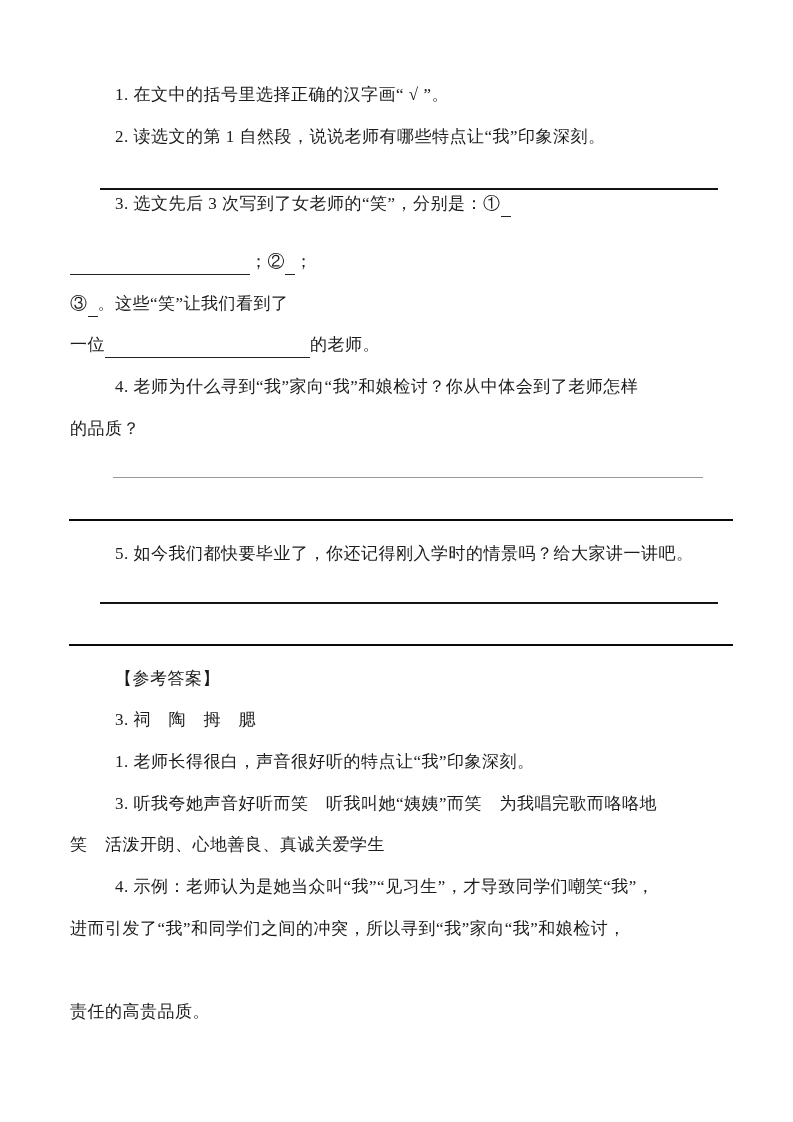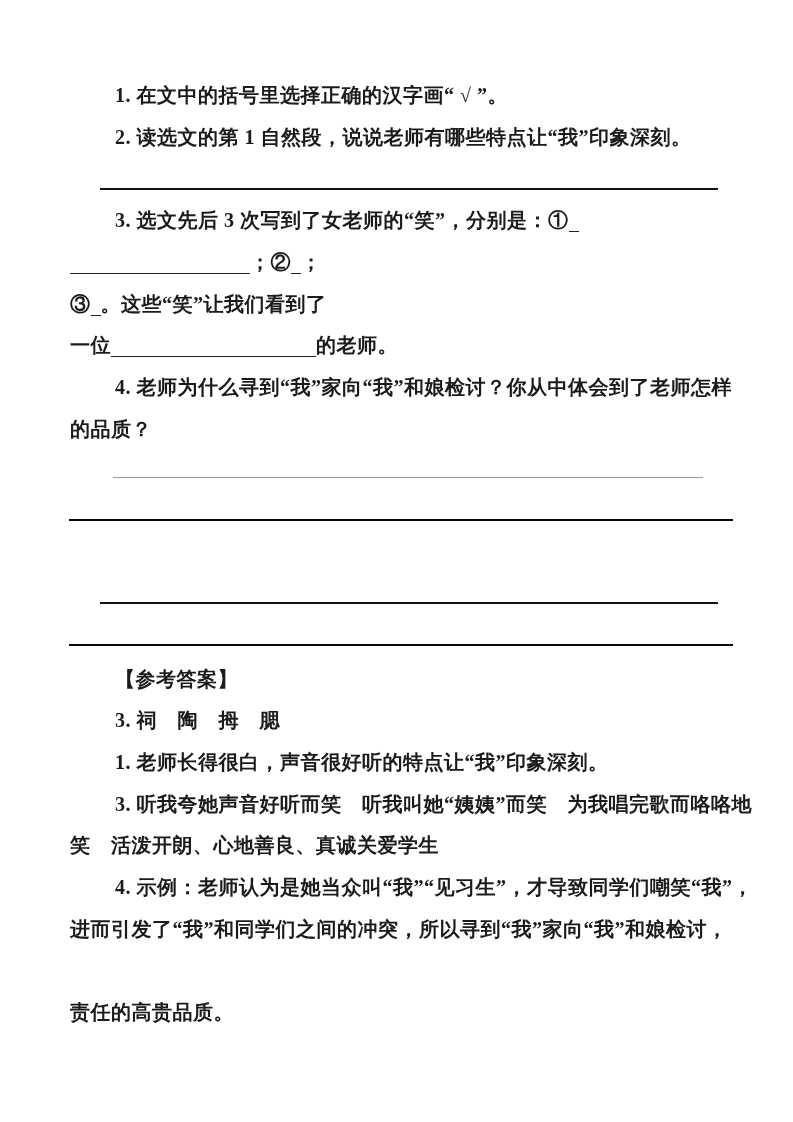--- a/index.html
+++ b/index.html
@@ -7,26 +7,25 @@
     position:relative;
     width:793px; height:1122px;
     background:#ffffff;
     font-family:"Liberation Serif","DejaVu Serif",serif;
     color:#1b1b1b;
     overflow:hidden;
   }
   .line {
     position:absolute;
     left:70px; width:653px; height:28px;
-    font-size:20px; line-height:28px;
+    font-size:17px; line-height:28px;
     letter-spacing:0.5px;
     white-space:nowrap;
     display:flex;
-    align-items:flex-start;
-    font-weight:bold;
+    align-items:center;
   }
   .line > span { flex:none; }
   .indent { padding-left:45px; }
   
   .u {
     display:inline-block;
     height:25px;
     border-bottom:1.6px solid #222222;
   }
   .u-fill { flex:1 1 auto; min-width:10px; }
@@ -43,21 +42,21 @@
   <div class="line indent" style="top:81px;">
     <span>1. 在文中的括号里选择正确的汉字画“ √ ”。</span>
   </div>
 
   <div class="line indent" style="top:123px;">
     <span>2. 读选文的第 1 自然段，说说老师有哪些特点让“我”印象深刻。</span>
   </div>
 
   <div class="rule" style="top:188px; left:100px; width:618px;"></div>
 
-  <div class="line indent" style="top:206px;">
+  <div class="line indent" style="top:190px;">
     <span>3. 选文先后 3 次写到了女老师的“笑”，分别是：①</span>
     <span class="u u-fill"></span>
   </div>
 
   <div class="line" style="top:248px;">
     <span class="u" style="width:180px;"></span>
     <span>；②</span>
     <span class="u u-fill"></span>
     <span>；</span>
   </div>
@@ -77,20 +76,23 @@
   <div class="line indent" style="top:373px;">
     <span>4. 老师为什么寻到“我”家向“我”和娘检讨？你从中体会到了老师怎样</span>
   </div>
   <div class="line" style="top:415px;">
     <span>的品质？</span>
   </div>
 
   <div class="rule rule-light" style="top:477px; left:113px; width:590px;"></div>
   <div class="rule rule-thick" style="top:519px; left:69px; width:664px;"></div>
 
+  <div class="line indent" style="top:540px;">
+    <span>5. 如今我们都快要毕业了，你还记得刚入学时的情景吗？给大家讲一讲吧。</span>
+  </div>
 
   <div class="rule" style="top:602px; left:100px; width:618px;"></div>
   <div class="rule rule-thick" style="top:644px; left:69px; width:664px;"></div>
 
   <div class="line indent" style="top:665px;">
     <span>【参考答案】</span>
   </div>
 
   <div class="line indent" style="top:706px;">
     <span>3. 祠　陶　拇　腮</span>

